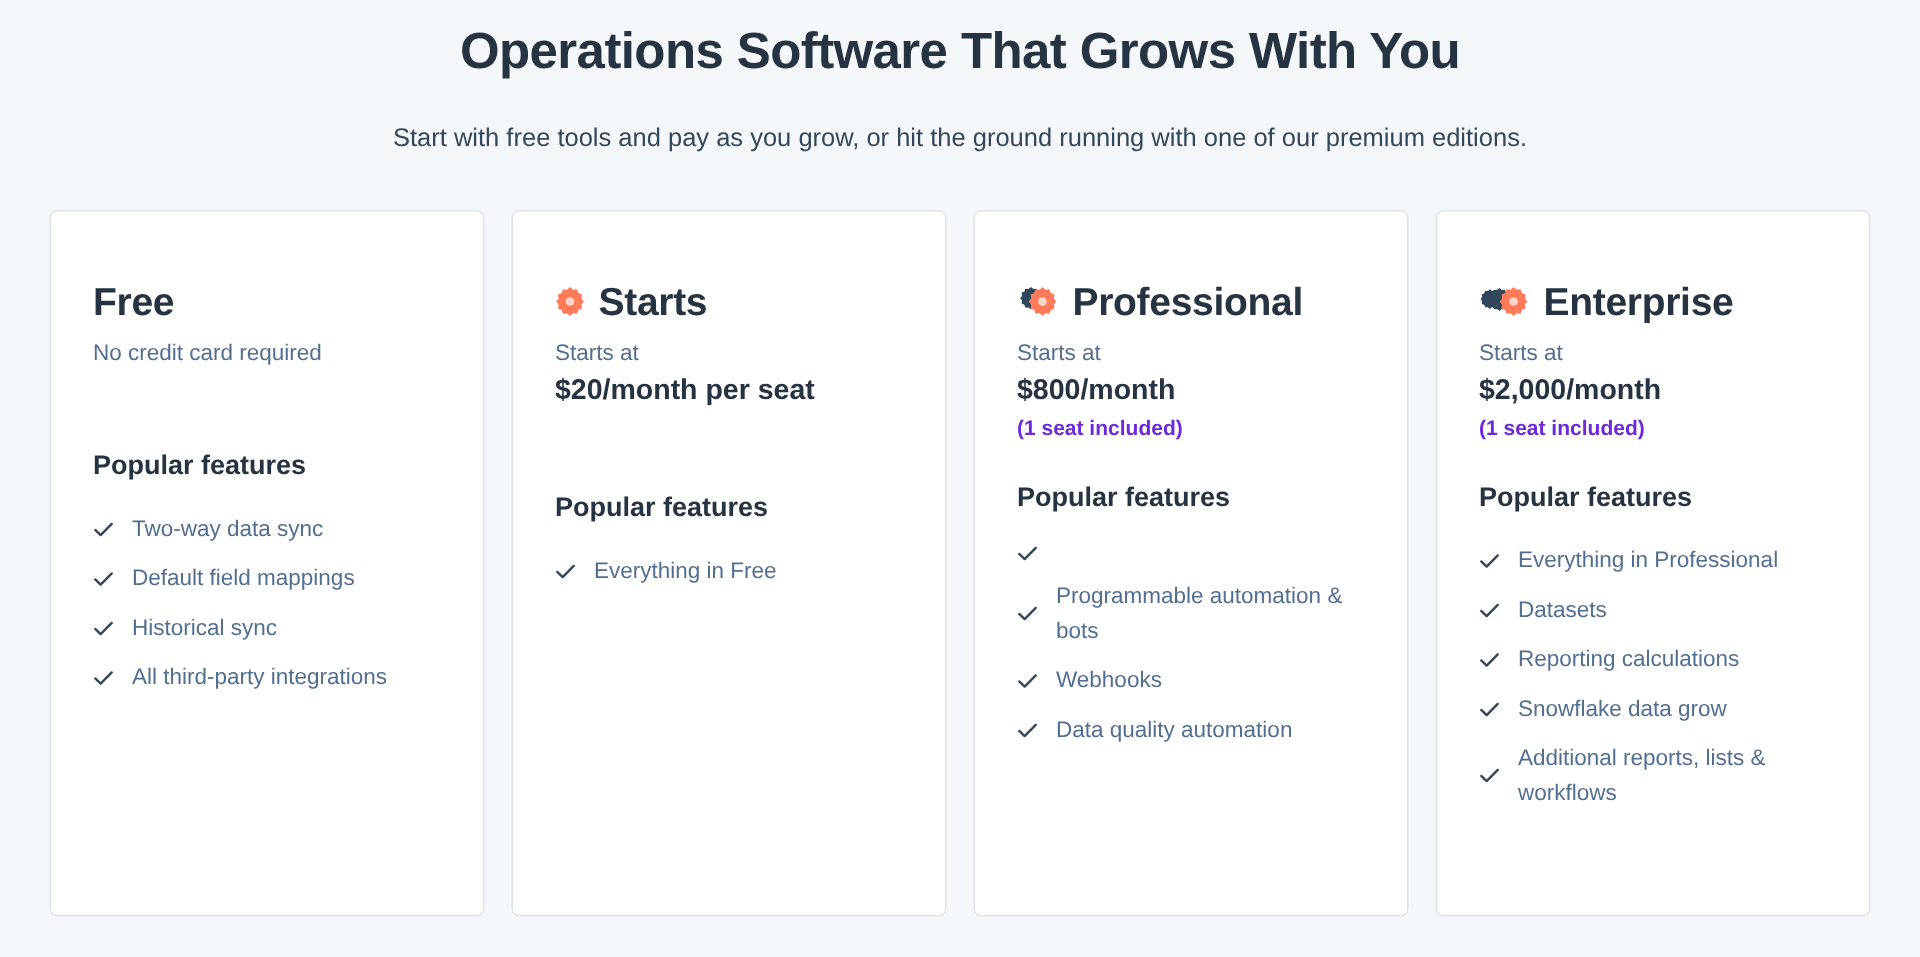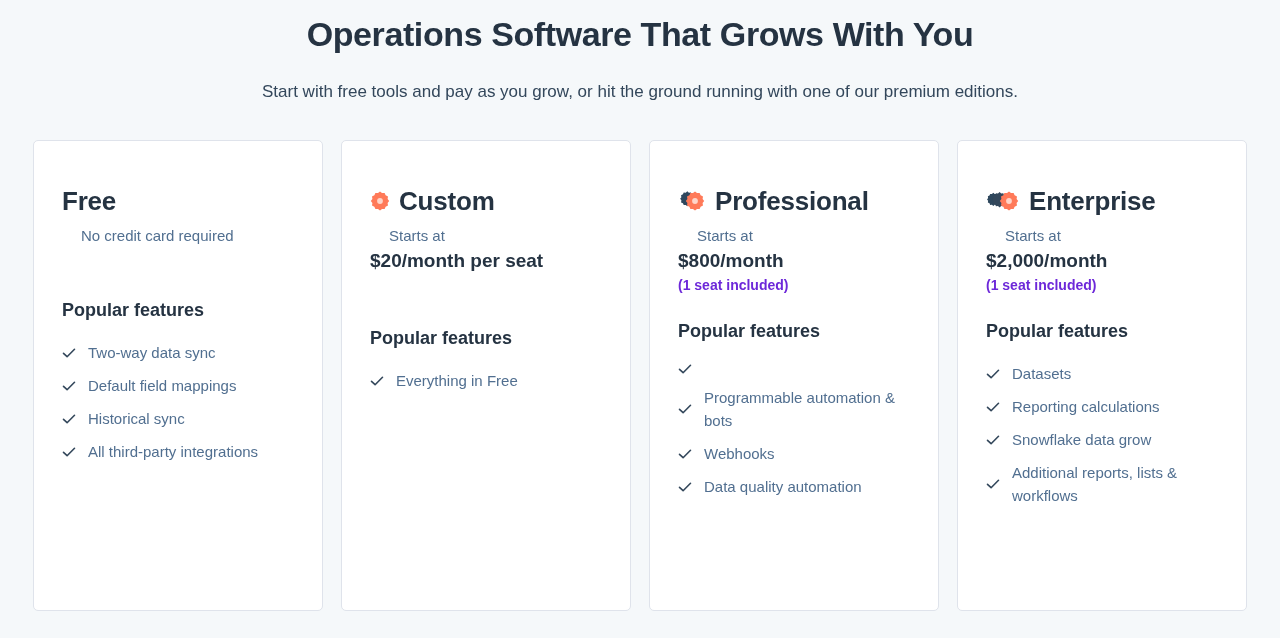--- a/index.html
+++ b/index.html
@@ -89,21 +89,20 @@
     flex: 0 0 auto;
     height: 22px;
   }
   .tier-icon svg { display: block; }
 
   .plan-starts {
     margin-top: 8px;
     font-size: 15px;
     line-height: 21px;
     color: #516f90;
-    margin-left: 19px;
   }
 
   .plan-price {
     margin-top: 2px;
     font-size: 19px;
     line-height: 26px;
     font-weight: 700;
     color: #253342;
   }
 
@@ -201,21 +200,21 @@
     </div>
 
     <div class="plan-card">
       <div class="plan-head">
         <span class="tier-icon">
           <svg width="20" height="20" viewBox="0 0 20 20">
             <path d="M10 1.3 12.0 3.0 14.6 2.8 15.6 5.2 18.0 6.3 17.6 8.9 19.2 10.9 17.6 12.9 18.0 15.5 15.6 16.6 14.6 19.0 12.0 18.8 10 20.5 8.0 18.8 5.4 19.0 4.4 16.6 2.0 15.5 2.4 12.9 0.8 10.9 2.4 8.9 2.0 6.3 4.4 5.2 5.4 2.8 8.0 3.0 Z" fill="#ff7a59" transform="translate(0,-0.9) scale(1.0)"></path>
             <circle cx="10" cy="10" r="2.9" fill="#ffd5c9"></circle>
           </svg>
         </span>
-        <span class="plan-name">Custom</span>
+        <span class="plan-name">Starts</span>
       </div>
       <div class="plan-starts">Starts at</div>
       <div class="plan-price">$20/month per seat</div>
       <div class="features-title features-anchor-starter">Popular features</div>
       <ul class="features-list">
         <li class="feature-item">
           <svg class="check-icon" viewBox="0 0 14 14">
               <path d="M1.5 7.3 L5.1 10.7 L12.5 3.3" fill="none" stroke="#33475b" stroke-width="1.6" stroke-linecap="round" stroke-linejoin="round"></path>
             </svg>
           <span class="feature-text">Everything in Free</span>
@@ -289,20 +288,26 @@
       </div>
       <div class="plan-starts">Starts at</div>
       <div class="plan-price">$2,000/month</div>
       <div class="plan-seat">(1 seat included)</div>
       <div class="features-title features-anchor-ent">Popular features</div>
       <ul class="features-list">
         <li class="feature-item">
           <svg class="check-icon" viewBox="0 0 14 14">
               <path d="M1.5 7.3 L5.1 10.7 L12.5 3.3" fill="none" stroke="#33475b" stroke-width="1.6" stroke-linecap="round" stroke-linejoin="round"></path>
             </svg>
+          <span class="feature-text">Everything in Professional</span>
+        </li>
+        <li class="feature-item">
+          <svg class="check-icon" viewBox="0 0 14 14">
+              <path d="M1.5 7.3 L5.1 10.7 L12.5 3.3" fill="none" stroke="#33475b" stroke-width="1.6" stroke-linecap="round" stroke-linejoin="round"></path>
+            </svg>
           <span class="feature-text">Datasets</span>
         </li>
         <li class="feature-item">
           <svg class="check-icon" viewBox="0 0 14 14">
               <path d="M1.5 7.3 L5.1 10.7 L12.5 3.3" fill="none" stroke="#33475b" stroke-width="1.6" stroke-linecap="round" stroke-linejoin="round"></path>
             </svg>
           <span class="feature-text">Reporting calculations</span>
         </li>
         <li class="feature-item">
           <svg class="check-icon" viewBox="0 0 14 14">

